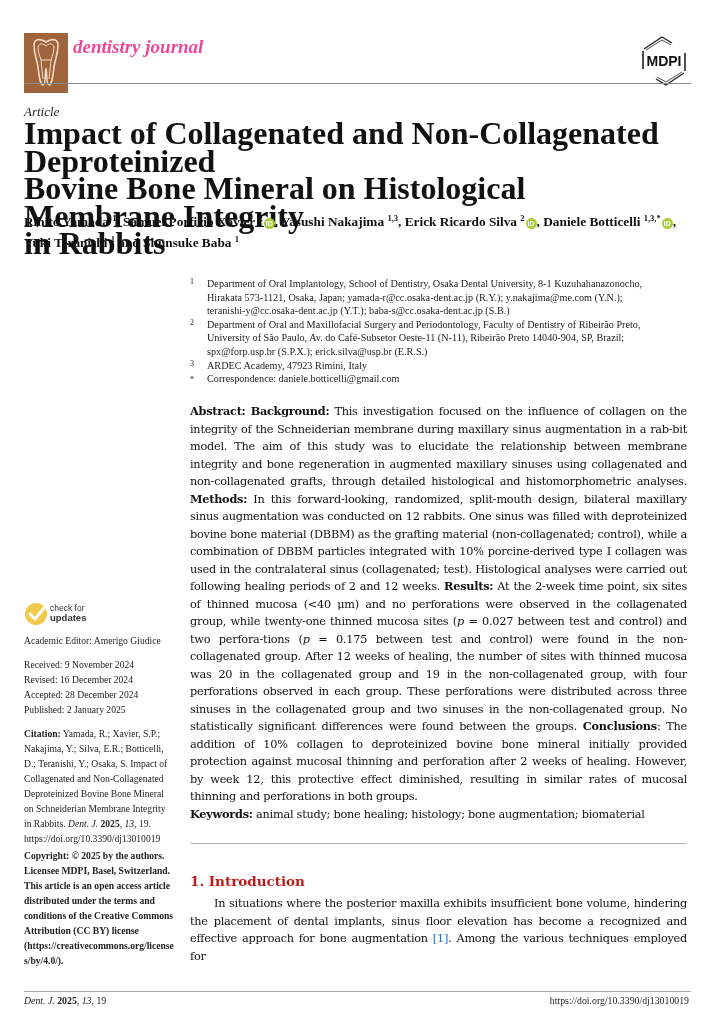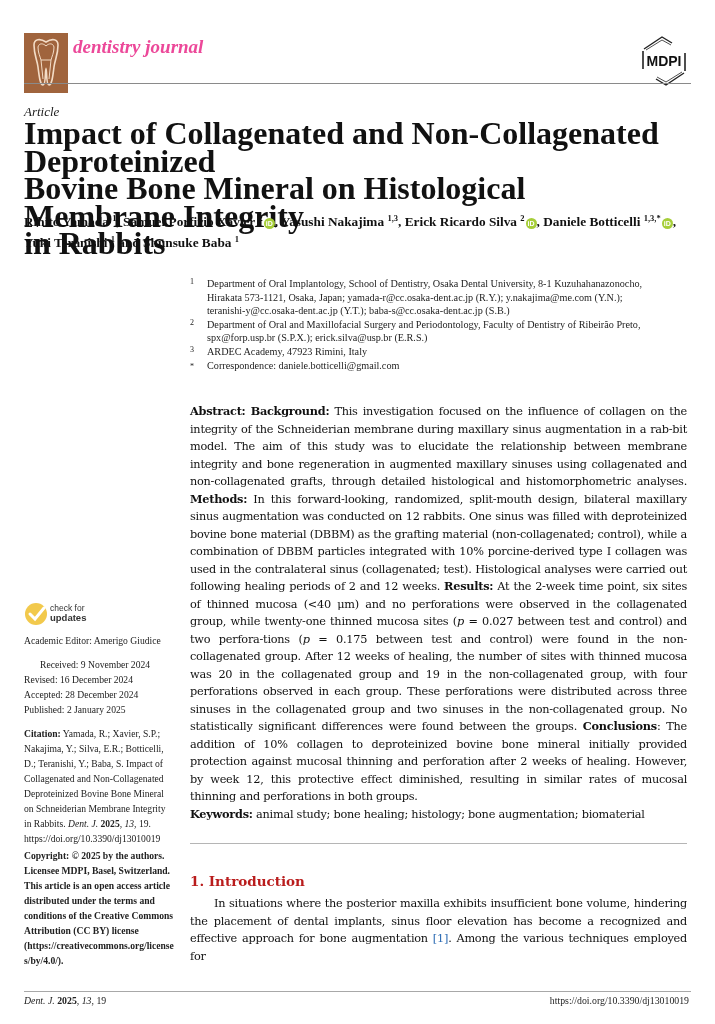--- a/index.html
+++ b/index.html
@@ -101,20 +101,21 @@
 <div id="affiliations" class="abs">
   <div class="aff">
     <span class="mark">1</span>
     <div>Department of Oral Implantology, School of Dentistry, Osaka Dental University, 8-1 Kuzuhahanazonocho,</div>
     <div>Hirakata 573-1121, Osaka, Japan; yamada-r@cc.osaka-dent.ac.jp (R.Y.); y.nakajima@me.com (Y.N.);</div>
     <div>teranishi-y@cc.osaka-dent.ac.jp (Y.T.); baba-s@cc.osaka-dent.ac.jp (S.B.)</div>
   </div>
   <div class="aff">
     <span class="mark">2</span>
     <div>Department of Oral and Maxillofacial Surgery and Periodontology, Faculty of Dentistry of Ribeirão Preto,</div>
+    <div>University of São Paulo, Av. do Café-Subsetor Oeste-11 (N-11), Ribeirão Preto 14040-904, SP, Brazil;</div>
     <div>spx@forp.usp.br (S.P.X.); erick.silva@usp.br (E.R.S.)</div>
   </div>
   <div class="aff">
     <span class="mark">3</span>
     <div>ARDEC Academy, 47923 Rimini, Italy</div>
   </div>
   <div class="aff">
     <span class="mark" style="top:1px">*</span>
     <div>Correspondence: daniele.botticelli@gmail.com</div>
   </div>
@@ -148,28 +149,28 @@
     <circle cx="12" cy="12" r="11" fill="#f2c94c"></circle>
     <path d="M6 12 L11 17 L20 6" stroke="#ffffff" stroke-width="3" fill="none" stroke-linecap="round"></path>
   </svg>
   <div style="position:absolute; left:26px; top:1px; font-family:'Liberation Sans',sans-serif; font-size:8.5px; color:#333; line-height:10px;">
     <div>check for</div>
     <div style="font-weight:bold; font-size:9.5px;">updates</div>
   </div>
 </div>
 
 <div class="side" style="top:633px;">Academic Editor: Amerigo Giudice</div>
-<div class="side" style="top:657px;margin-left:16px;">Received: 9 November 2024</div>
+<div class="side" style="top:657px;">Received: 9 November 2024</div>
 <div class="side" style="top:672px;">Revised: 16 December 2024</div>
 <div class="side" style="top:687px;">Accepted: 28 December 2024</div>
 <div class="side" style="top:702px;">Published: 2 January 2025</div>
 
 <div class="side" style="top:726px;">
   <b>Citation:</b>
-  <span>Yamada, R.; Xavier, S.P.; Nakajima, Y.; Silva, E.R.; Botticelli, D.; Teranishi, Y.; Baba, S. Impact of Collagenated and Non-Collagenated Deproteinized Bovine Bone Mineral on Schneiderian Membrane Integrity in Rabbits. </span><i>Dent. J.</i>
+  <span>Yamada, R.; Xavier, S.P.; Nakajima, Y.; Silva, E.R.; Botticelli, D.; Teranishi, Y.; Osaka, S. Impact of Collagenated and Non-Collagenated Deproteinized Bovine Bone Mineral on Schneiderian Membrane Integrity in Rabbits. </span><i>Dent. J.</i>
   <b>2025</b>, <i>13</i><span>, 19.</span>
   <span style="display:block; word-break:break-all;">https://doi.org/10.3390/dj13010019</span>
 </div>
 
 <div class="side" style="top:848px;">
   <b>Copyright:</b>
   <span style="word-break:break-word;font-weight:bold;">© 2025 by the authors. Licensee MDPI, Basel, Switzerland. This article is an open access article distributed under the terms and conditions of the Creative Commons Attribution (CC BY) license (https://creativecommons.org/licenses/by/4.0/).</span>
 </div>
 
 <div class="hr" style="left:24px; top:991px; width:667px; background:#a8a8a8;"></div>

